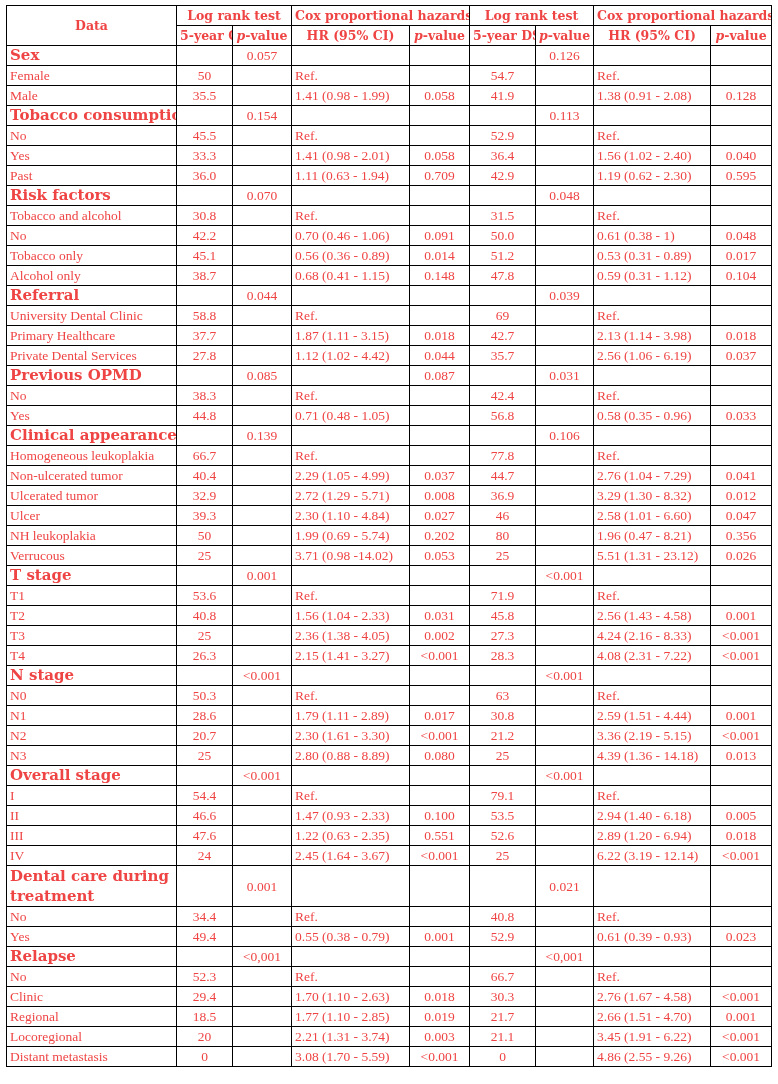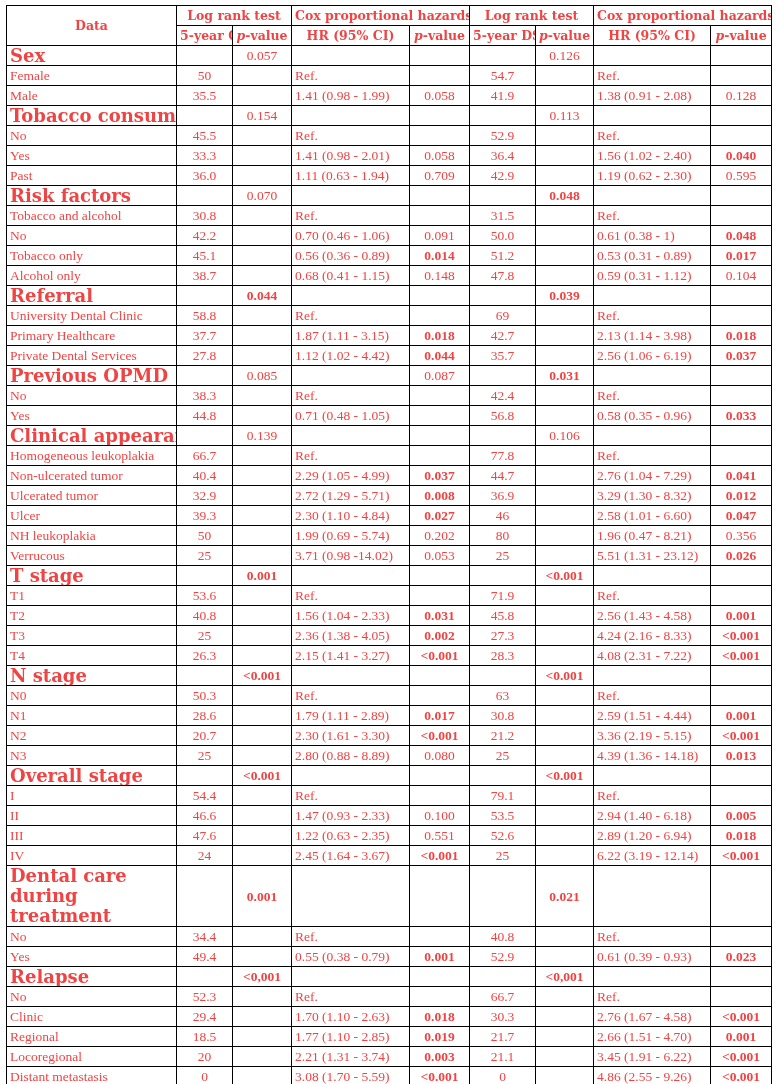--- a/index.html
+++ b/index.html
@@ -23,24 +23,24 @@
     overflow: hidden;
   }
   table.survival th { font-weight: bold; text-align: center; font-family: "DejaVu Serif", serif; font-size: 12.5px; line-height: 14px; }
   th.data-head { text-align: left; vertical-align: top; padding-top: 2px; }
   th.group-head { height: 36px; white-space: normal; margin-left: 44px; }
   th.sub-head { height: 40px; white-space: normal; }
   th.sub-head .pi { font-style: italic; }
   td.label { text-align: left; }
   td.num { text-align: center; }
   td.hr { text-align: left; }
-  tr.section td.label { font-weight: bold; font-family: "DejaVu Serif", serif; font-size: 18px; }
+  tr.section td.label { font-weight: bold; font-family: "DejaVu Serif", serif; font-size: 15px; }
   tr.tall td { height: 36px; }
   tr.tall td.label { white-space: normal; line-height: 20px; }
-  .bold { font-weight: bold; }
+  .bold { font-weight: normal; }
 </style>
 </head>
 <body>
 
 <table class="survival">
   <colgroup>
     <col style="width:170px">
     <col style="width:56px">
     <col style="width:59px">
     <col style="width:118px">

